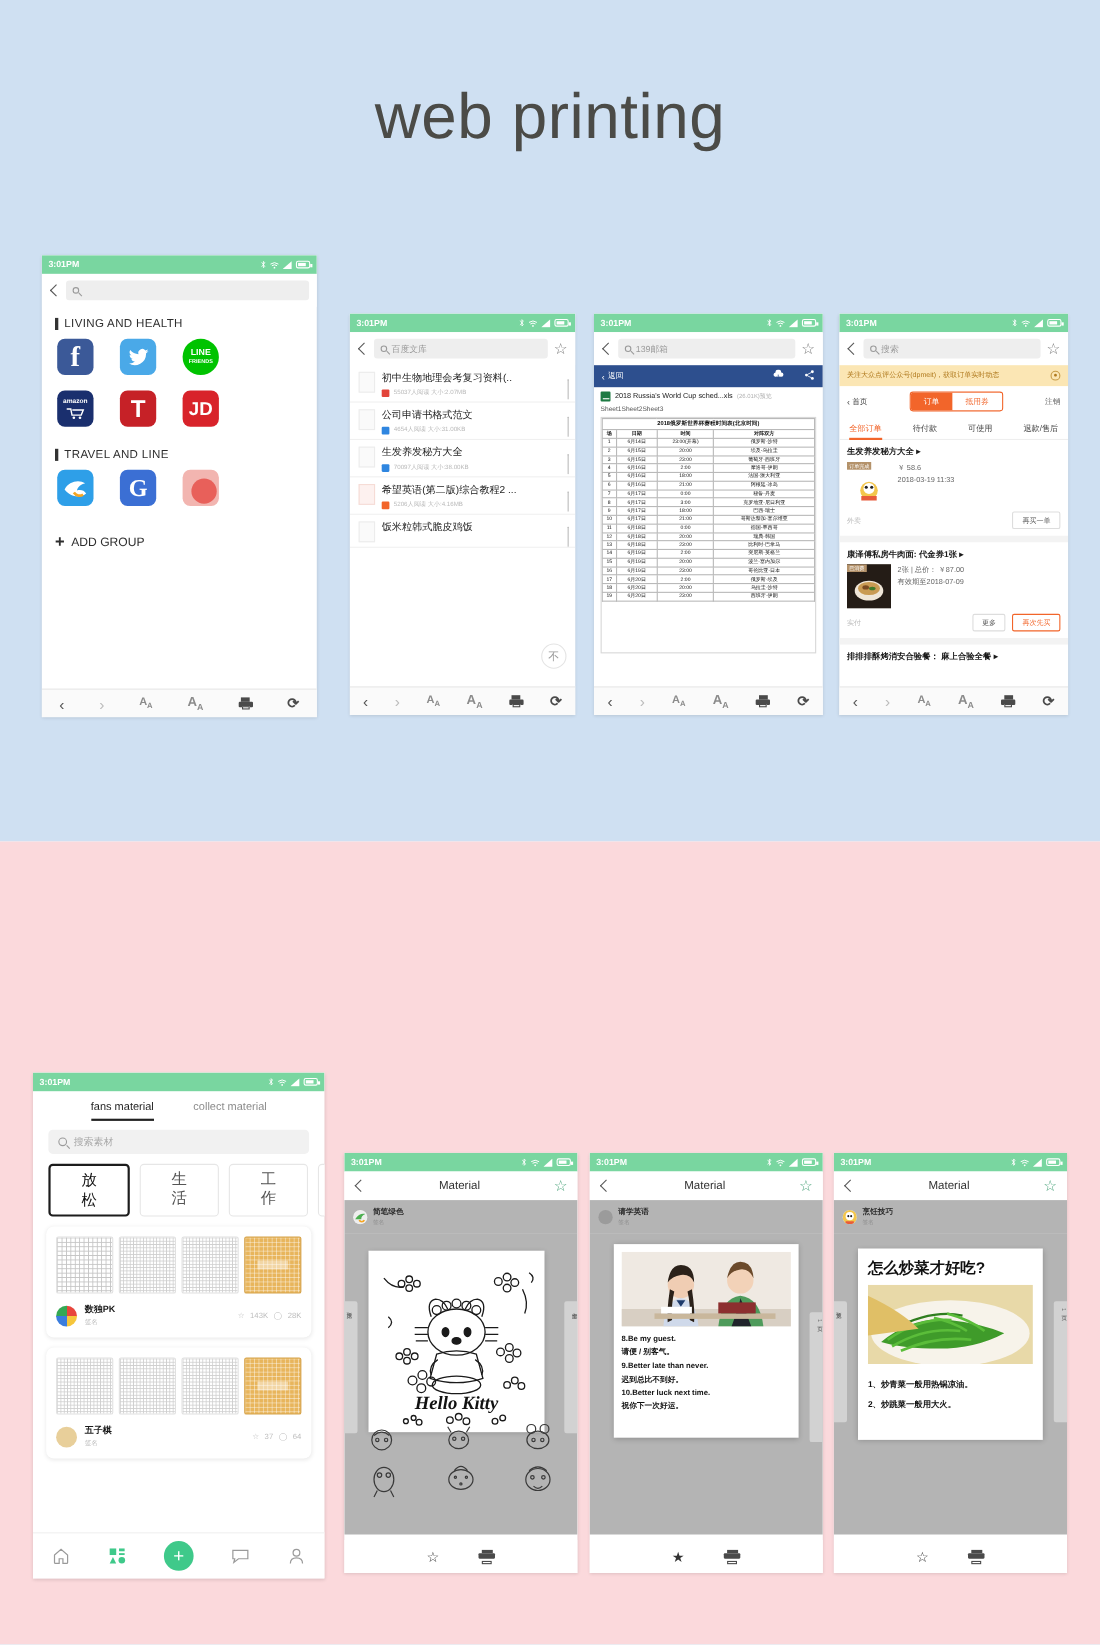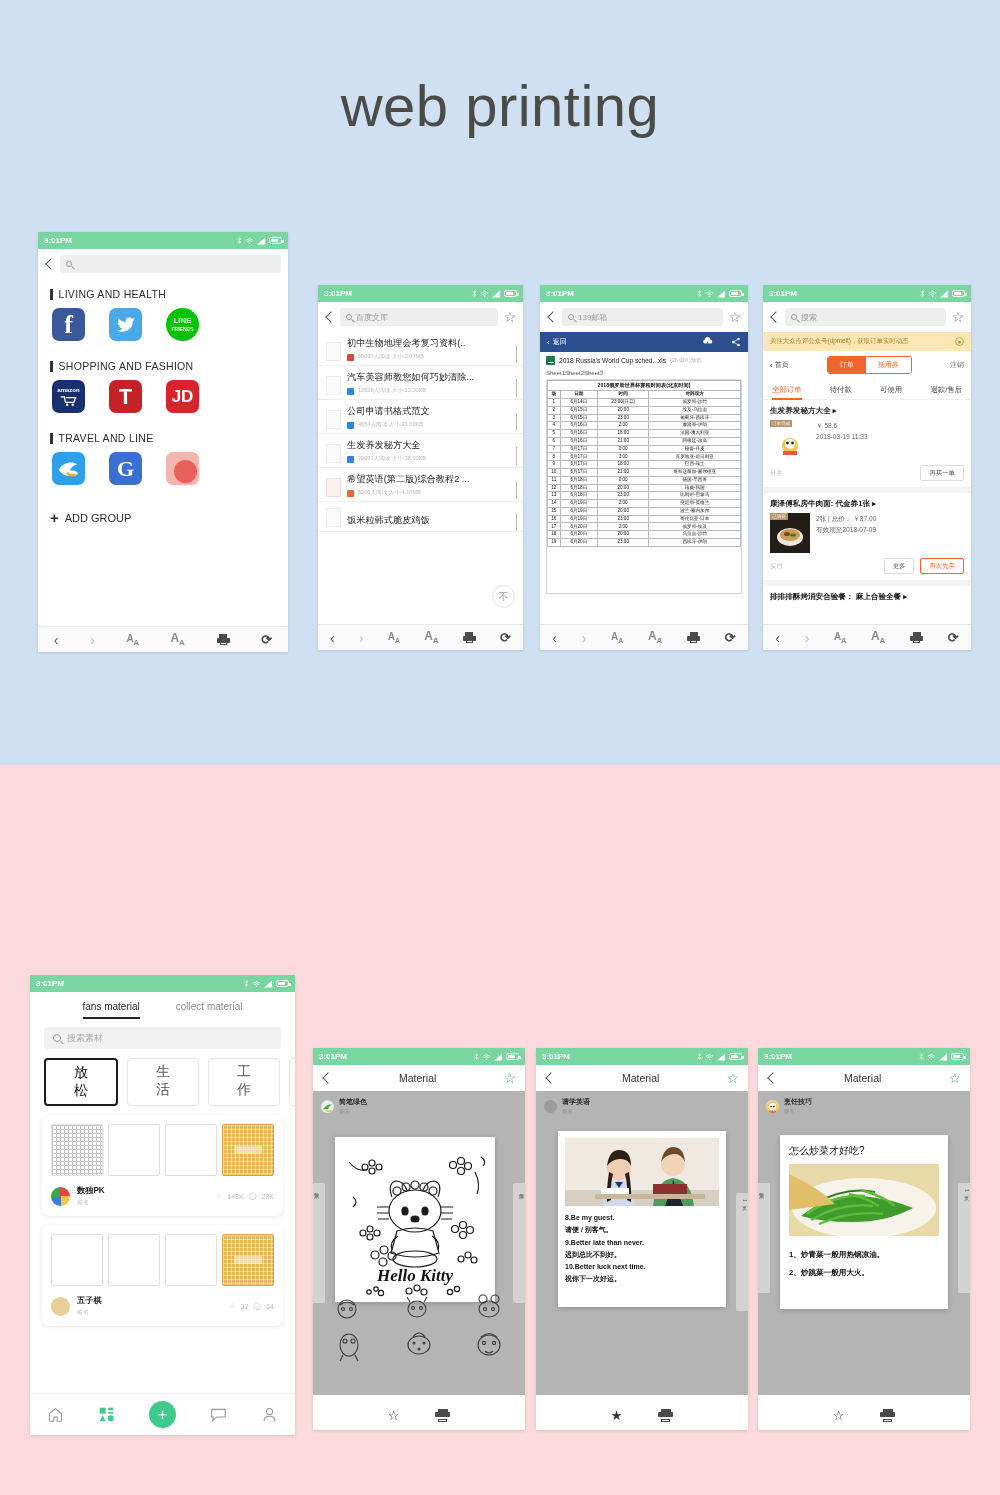--- a/index.html
+++ b/index.html
@@ -101,21 +101,21 @@
   .ic-jd { background:#d8232a; font-size:17px; }
   .ic-ctrip{ background:#2e9fe8; font-size:16px; }
   .ic-goog{ background:#3b6fd4; font-size:22px; font-family:"Liberation Serif",serif; }
   .ic-red { background:#f2b5b0; }
   .ic-red:after { content:""; position:absolute; width:23px;height:23px;border-radius:50%;background:#e8605a;left:8px;top:8px; }
   .addgrp { display:flex; align-items:center; gap:6px; padding:14px 12px; font-size:11px; color:#2e2e2e; }
   .addgrp .plus { font-size:15px; font-weight:bold; }
 
   
   #p2 { left:318px; top:285px; width:205px; height:365px; }
-  .doc-row { padding:5px 8px 4px; border-bottom:1px solid #f0f0f0; position:relative; display:flex; gap:6px;align-items:flex-end; }
+  .doc-row { padding:5px 8px 4px; border-bottom:1px solid #f0f0f0; position:relative; display:flex; gap:6px; }
   .doc-thumb { width:15px; height:19px; background:#fafafa; border:1px solid #ececec; flex:0 0 auto; margin-top:1px; }
   .doc-main { flex:1; min-width:0; }
   .doc-t { font-size:9.2px; color:#222; white-space:nowrap; overflow:hidden; text-overflow:clip; }
   .doc-meta { display:flex; align-items:center; gap:4px; margin-top:3px; }
   .doc-badge { width:7px;height:7px;border-radius:1px; flex:0 0 auto; }
   .doc-sub { font-size:5.6px; color:#b9b9b9; }
   .doc-arrow { position:absolute; right:6px; top:50%; margin-top:-3px; }
   .float-btn {
     position:absolute; right:8px; bottom:42px; width:23px;height:23px;border-radius:50%;
     background:#fff; border:1px solid #e4e4e4; color:#9a9a9a; font-size:10px;
@@ -265,24 +265,20 @@
         <svg viewBox="0 0 20 18" width="20" height="18">
             <path d="M19 3.2a7 7 0 0 1-2.1.6 3.6 3.6 0 0 0 1.6-2 7.4 7.4 0 0 1-2.3.9A3.6 3.6 0 0 0 9.9 6a10.3 10.3 0 0 1-7.5-3.8 3.6 3.6 0 0 0 1.1 4.8 3.5 3.5 0 0 1-1.6-.5 3.6 3.6 0 0 0 2.9 3.6 3.6 3.6 0 0 1-1.6.1 3.6 3.6 0 0 0 3.4 2.5A7.3 7.3 0 0 1 1 14.3a10.3 10.3 0 0 0 15.8-8.7v-.5A7.3 7.3 0 0 0 19 3.2z" fill="#fff"></path>
           </svg>
       </div>
       <div class="appico ic-line">
         <span>LINE</span>
         <span style="font-size:5px">FRIENDS</span>
       </div>
     </div>
 
-    <div class="grp-title">
-      <span class="bar"></span>
-      <span>SHOPPING AND FASHION</span>
-    </div>
     <div class="grp-icons">
       <div class="appico ic-amz">
         <span style="font-size:6px;line-height:6px">amazon</span>
         <svg viewBox="0 0 22 14" width="22" height="13">
             <path d="M2 3h4l1.2 6h9l2-5H7.5" stroke="#fff" stroke-width="1.4" fill="none"></path>
             <circle cx="9" cy="11.6" r="1.3" fill="#fff"></circle>
             <circle cx="15" cy="11.6" r="1.3" fill="#fff"></circle>
           </svg>
       </div>
       <div class="appico ic-t">
@@ -359,31 +355,20 @@
     </div>
 
     <div style="height:265px;overflow:hidden">
       <div class="doc-row">
         <div class="doc-thumb"></div>
         <div class="doc-main">
           <div class="doc-t">初中生物地理会考复习资料(..</div>
           <div class="doc-meta">
               <span class="doc-badge" style="background:#e2443a"></span>
             <span class="doc-sub">55037人阅读  大小:2.07MB</span>
-            </div>
-        </div>
-        <span class="doc-arrow"><span class="ico-chevr"></span></span>
-      </div>
-      <div class="doc-row">
-        <div class="doc-thumb"></div>
-        <div class="doc-main">
-          <div class="doc-t">汽车美容师教您如何巧妙清除...</div>
-          <div class="doc-meta">
-              <span class="doc-badge" style="background:#2f86e0"></span>
-            <span class="doc-sub">12528人阅读  大小:13.00KB</span>
             </div>
         </div>
         <span class="doc-arrow"><span class="ico-chevr"></span></span>
       </div>
       <div class="doc-row">
         <div class="doc-thumb"></div>
         <div class="doc-main">
           <div class="doc-t">公司申请书格式范文</div>
           <div class="doc-meta">
               <span class="doc-badge" style="background:#2f86e0"></span>
@@ -1151,21 +1136,21 @@
       </span>
     </div>
     <div class="mat-stage" style="height:274px">
       <div class="side-strip" style="left:-5px; top:62px; height:110px;">
         <div class="side-txt" style="margin:6px auto 0; text-align:center">预览</div>
       </div>
       <div class="side-strip" style="right:-5px; top:62px; height:110px;">
         <div class="side-txt" style="margin:6px auto 0; text-align:center">1页</div>
       </div>
       <div class="mat-sheet" style="left:22px; top:14px; width:168px; height:174px; padding:9px;">
-        <div style="font-size:10px;font-weight:normal;color:#111;margin-bottom:6px">怎么炒菜才好吃?</div>
+        <div style="font-size:14px;font-weight:bold;color:#111;margin-bottom:6px">怎么炒菜才好吃?</div>
         <svg viewBox="0 0 150 72" width="150" height="72" style="display:block">
           <rect width="150" height="72" fill="#e8d9a8"></rect>
           <ellipse cx="75" cy="44" rx="72" ry="30" fill="#f7f3ea"></ellipse>
           <g fill="#3f9b2a">
             <path d="M12 52 q30 -24 62 -20 q28 3 50 12 q-26 14 -60 14 q-32 0 -52 -6z"></path>
             <path d="M24 40 q34 -18 62 -12" stroke="#2f7d1f" stroke-width="2" fill="none"></path>
           </g>
           <g stroke="#5bbd3a" stroke-width="2.4" fill="none">
             <path d="M18 50 q28 -20 58 -18"></path>
               <path d="M22 56 q30 -18 62 -14"></path>

